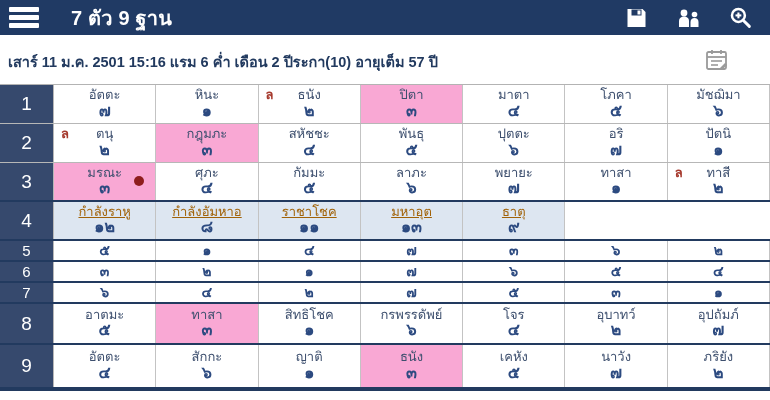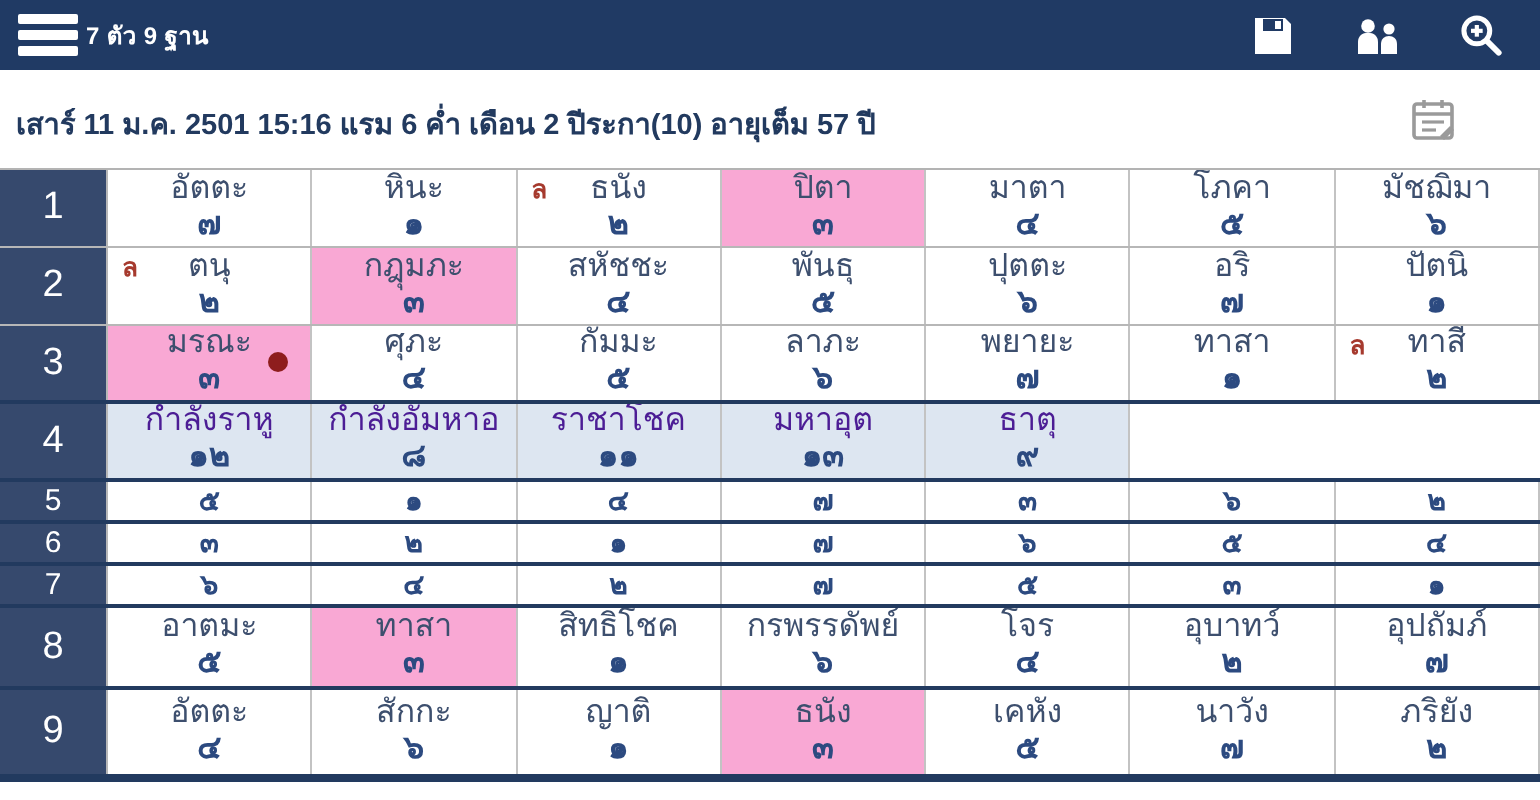--- a/index.html
+++ b/index.html
@@ -6,21 +6,21 @@
   html,body { width:770px; height:400px; overflow:hidden; background:#fff;
               font-family:"Liberation Sans", sans-serif; }
   .app { position:relative; width:770px; height:400px; background:#fff; }
 
   
   .appbar { position:absolute; left:0; top:0; width:770px; height:35px;
             background:#203a64; display:flex; align-items:center; }
   .hamburger { width:30px; height:21px; margin-left:9px; display:flex;
                flex-direction:column; justify-content:space-between; cursor:pointer; }
   .hamburger span { display:block; height:5px; background:#fff; border-radius:1px; }
-  .appbar-title { color:#fff; font-size:12px; font-weight:bold; margin-left:4px; letter-spacing:.2px; }
+  .appbar-title { color:#fff; font-size:20px; font-weight:bold; margin-left:32px; letter-spacing:.2px; }
   .appbar-actions { margin-left:auto; display:flex; align-items:center; gap:24px; padding-right:16px; }
   .abtn { width:28px; height:26px; display:flex; align-items:center; justify-content:center; cursor:pointer; }
 
   
   .dateline { position:absolute; left:0; top:35px; width:736px; height:49px; background:#fff; }
   .date-text { position:absolute; left:8px; top:15px; font-size:14.5px; font-weight:bold;
                color:#223a5f; white-space:nowrap; }
   .cal-btn { position:absolute; right:6px; top:12px; width:26px; height:26px; cursor:pointer; }
 
   
@@ -34,24 +34,24 @@
   .row:nth-child(8) { height:41px; }
   .row:nth-child(9) { height:42px; border-bottom:none; }
   .rowhead { background:#36496d; color:#fff; display:flex; align-items:center;
              justify-content:center; font-size:19px; border-right:1px solid #b7b7b7; }
   .row.short .rowhead { font-size:15px; }
   .cell { position:relative; background:#fff; border-right:1px solid #c3c3c3;
           display:flex; flex-direction:column; align-items:center; justify-content:center;
           line-height:1.05; overflow:hidden; }
   .cell.hl { background:#f9a8d4; }
   .row.band .cell { background:#dde6f1; }
-  .cell .lbl { font-size:16px; color:#3d4f6e; margin-bottom:1px; white-space:nowrap; }
+  .cell .lbl { font-size:13px; color:#3d4f6e; margin-bottom:1px; white-space:nowrap; }
   .cell .val { font-size:16px; font-weight:bold; color:#2c4a80; white-space:nowrap; }
   .row.short .cell .val { font-size:14px; }
-  .row.band .cell .lbl { color:#4c1d95; }
+  .row.band .cell .lbl { color:#a16207;text-decoration:underline; }
   .mark { position:absolute; left:7px; top:3px; font-size:13px; font-weight:bold; color:#a63a2e; }
   .dot  { position:absolute; right:11px; top:13px; width:10px; height:10px;
           border-radius:50%; background:#8e1d1d; }
 </style>
 </head>
 <body>
 
 <div class="app">
 
   <div class="appbar">

